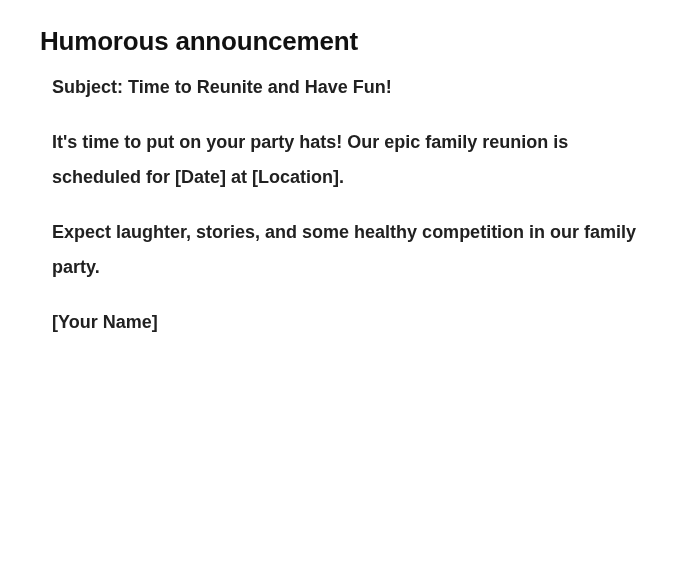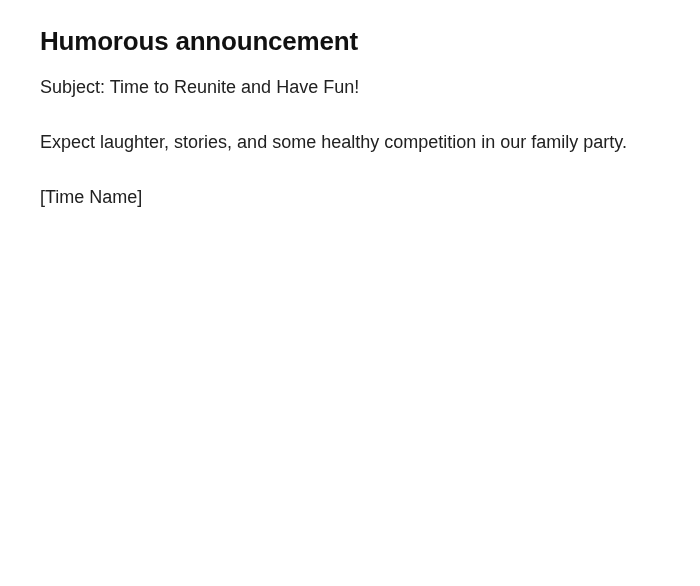--- a/index.html
+++ b/index.html
@@ -19,34 +19,35 @@
     font-size: 26px;
     line-height: 34px;
     font-weight: 700;
     color: #111111;
     letter-spacing: -0.2px;
     margin: 0 0 12px 0;
   }
   .doc-paragraph {
     font-size: 18px;
     line-height: 35px;
-    font-weight: 400;
+    font-weight: 700;
     color: #212121;
-    margin: 0 0 20px 0;
+    margin: 0 0 20px 12px;
     max-width: 610px;
   }
 </style>
 </head>
 <body>
 
 <div class="document">
   <h1 class="doc-title">Humorous announcement</h1>
 
   <p class="doc-paragraph">Subject: Time to Reunite and Have Fun!</p>
 
 
+  <p class="doc-paragraph">It's time to put on your party hats! Our epic family reunion is scheduled for [Date] at [Location].</p>
 
   <p class="doc-paragraph">Expect laughter, stories, and some healthy competition in our family party.</p>
 
 
 
-  <p class="doc-paragraph">[Time Name]</p>
+  <p class="doc-paragraph">[Your Name]</p>
 </div>
 
 </body></html>

